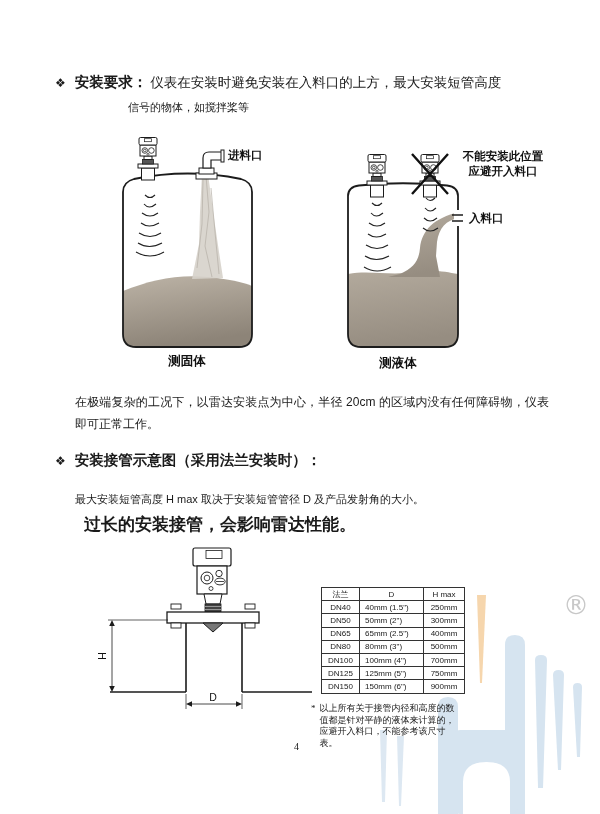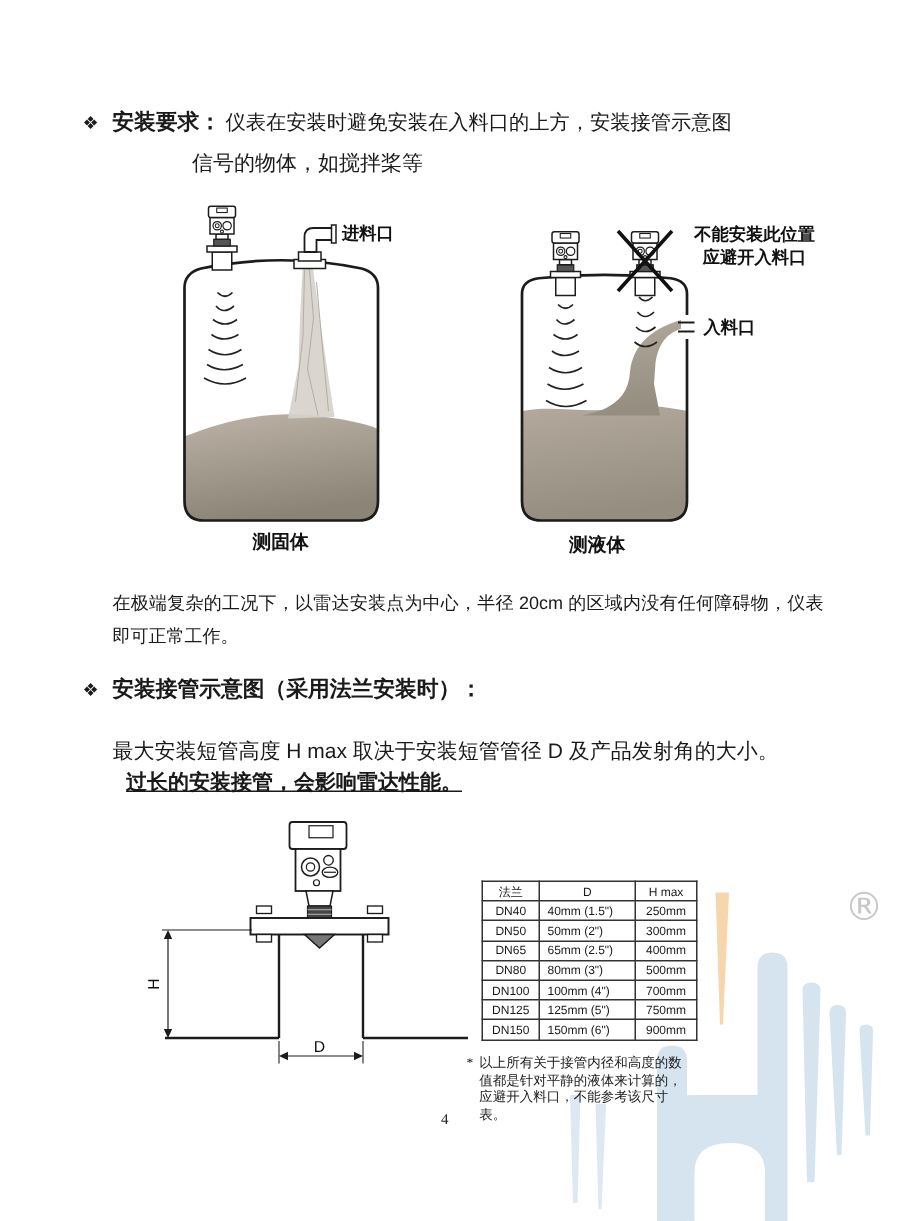--- a/index.html
+++ b/index.html
@@ -4,23 +4,23 @@
 <style>
   html,body{margin:0;padding:0;background:#e8e8e8;}
   .page{
     position:relative;width:600px;height:814px;margin:0 auto;background:#ffffff;
     font-family:"Liberation Sans",sans-serif;color:#1a1a1a;overflow:hidden;
   }
   .abs{position:absolute;}
   .h1{font-size:13.5px;line-height:1;white-space:nowrap;}
   .h1 .bullet{font-size:12px;margin-right:9px;}
   .h1 .btitle{font-weight:bold;font-size:14.5px;margin-right:3px;text-align:right;}
-  .cont-line{font-size:14px;white-space:nowrap;}
+  .cont-line{font-size:11px;white-space:nowrap;}
   .para{font-size:12px;line-height:22px;text-align:justify;}
-  .bold-line{font-weight:bold;font-size:14px;white-space:nowrap;text-decoration:underline;}
+  .bold-line{font-weight:bold;font-size:17px;white-space:nowrap;}
   .spec-table{border-collapse:collapse;font-size:8px;}
   .spec-table th,.spec-table td{
     border:1px solid #333;padding:0 2px;height:12.2px;text-align:center;
     font-weight:normal;white-space:nowrap;
   }
   .spec-table td.dcol{text-align:left;padding-left:5px;}
   .footnote{font-family:"Liberation Serif",serif;font-size:9px;line-height:11.5px;display:flex;}
   .footnote .mark{margin-right:4px;}
   .pagenum{font-family:"Liberation Serif",serif;font-size:10px;}
   .reg{position:absolute;left:186px;top:6px;font-size:26px;color:#c8c8c8;font-family:"DejaVu Sans",sans-serif;}
@@ -45,21 +45,21 @@
       <path d="M86,230 L86,198 Q86,178 109.5,178 Q133,178 133,198 L133,230 Z" fill="#ffffff"></path>
 
       <path d="M158,76 Q158,71 164,71 Q170,71 170,76 L166,204 L161,204 Z" fill="#d6e4f0"></path>
       <path d="M176,91 Q176,86 181.5,86 Q187,86 187,91 L184,186 L181,186 Z" fill="#d6e4f0"></path>
       <path d="M196,103 Q196,99 200.5,99 Q205,99 205,103 L203,173 L200,173 Z" fill="#d6e4f0"></path>
     </svg>
     <div class="reg">®</div>
   </div>
 
   <div class="abs h1" style="left:55px;top:75px;">
-    <span class="bullet">❖</span><span class="btitle">安装要求：</span><span>仪表在安装时避免安装在入料口的上方，安装接管示意图</span>
+    <span class="bullet">❖</span><span class="btitle">安装要求：</span><span>仪表在安装时避免安装在入料口的上方，最大安装短管高度</span>
   </div>
   <div class="abs cont-line" style="left:128px;top:100px;">信号的物体，如搅拌桨等</div>
 
   <svg class="abs" style="left:78px;top:128px;" width="480" height="256" viewBox="0 0 480 256">
     <defs>
       <linearGradient id="gpile" x1="0" y1="0" x2="0.25" y2="1">
         <stop offset="0" stop-color="#bcb3a6"></stop>
           <stop offset="1" stop-color="#8d8478"></stop>
       </linearGradient>
       <linearGradient id="gliq" x1="0" y1="0" x2="0.2" y2="1">

